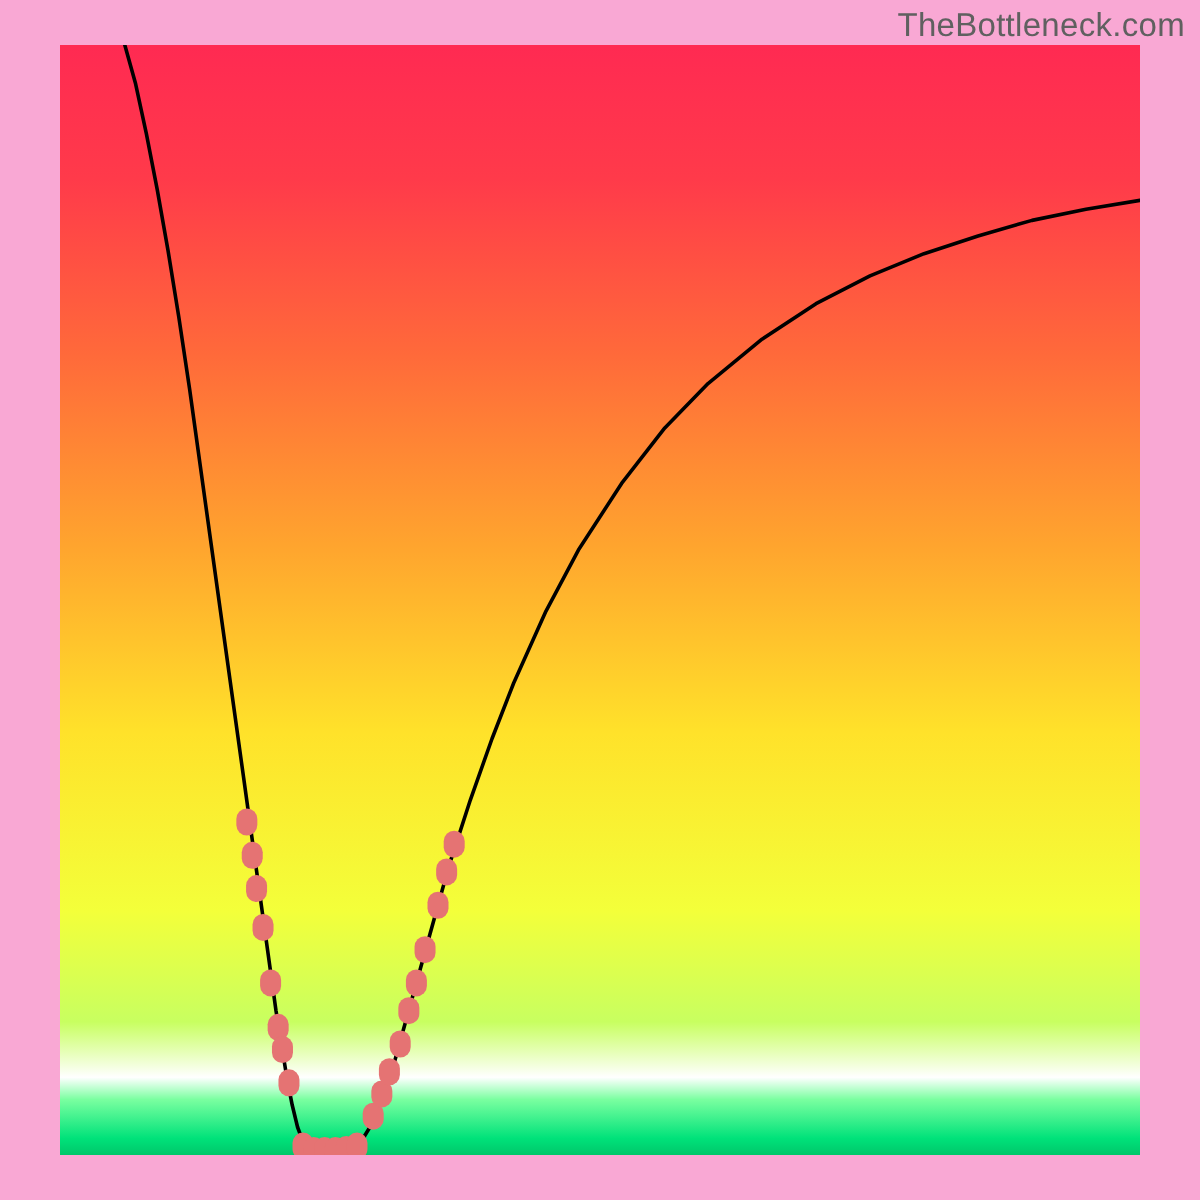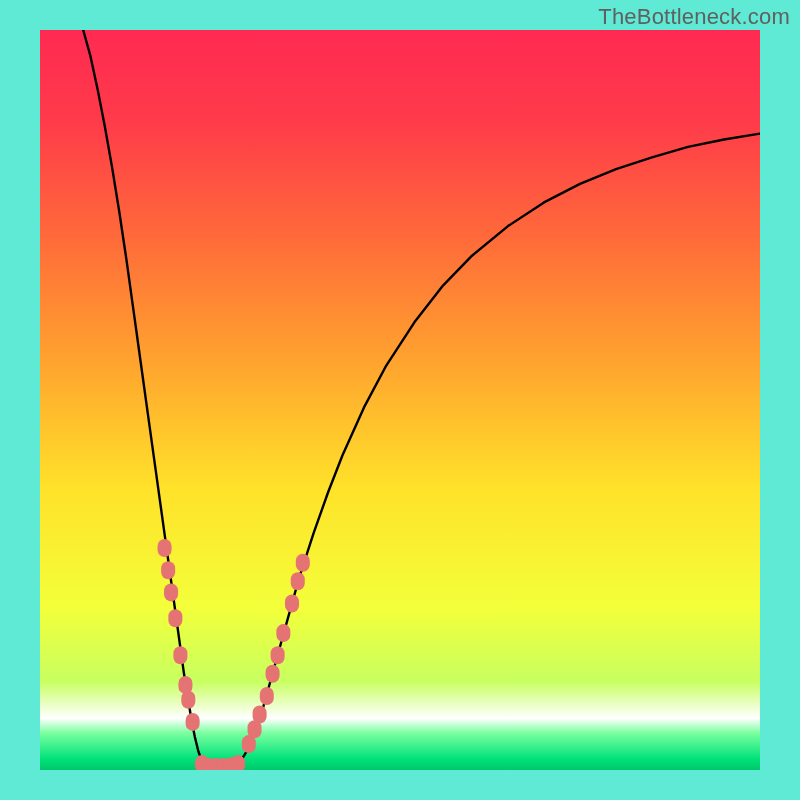--- a/index.html
+++ b/index.html
@@ -8,21 +8,21 @@
     width: 800px;
     height: 800px;
     background: #000;
     font-family: Arial, Helvetica, sans-serif;
     overflow: hidden;
   }
   .frame {
     position: relative;
     width: 800px;
     height: 800px;
-    background: #5eead4;
+    background: #f9a8d4;
   }
   .watermark {
     position: absolute;
     top: 4px;
     right: 10px;
     color: #606060;
     font-size: 22px;
     font-weight: 400;
     letter-spacing: 0.2px;
     z-index: 10;

